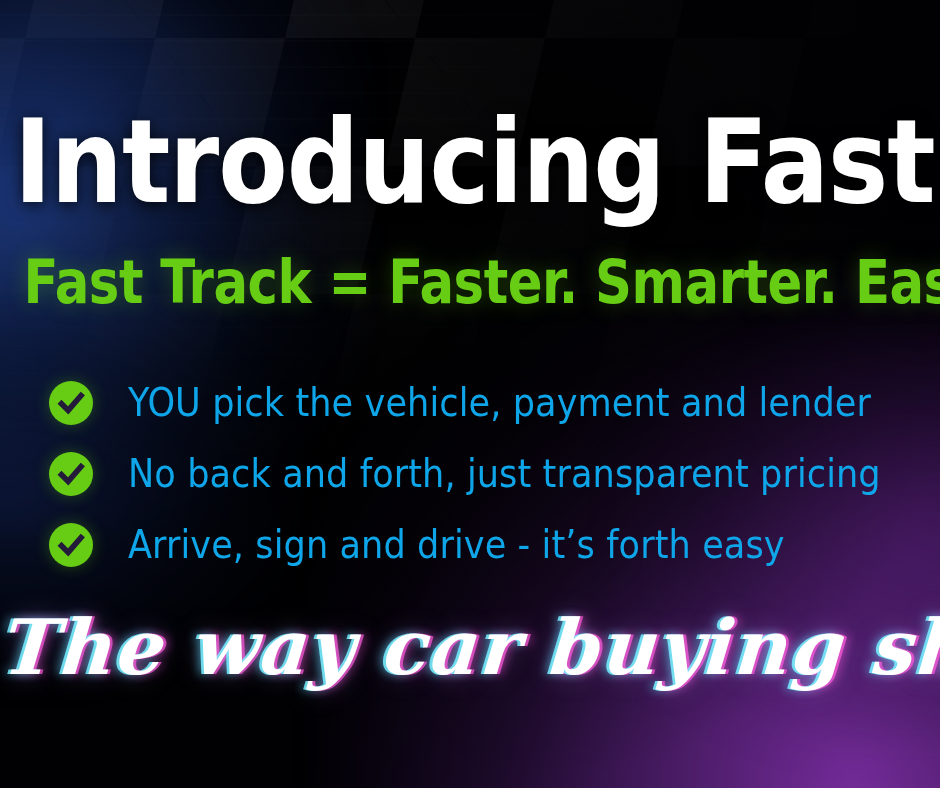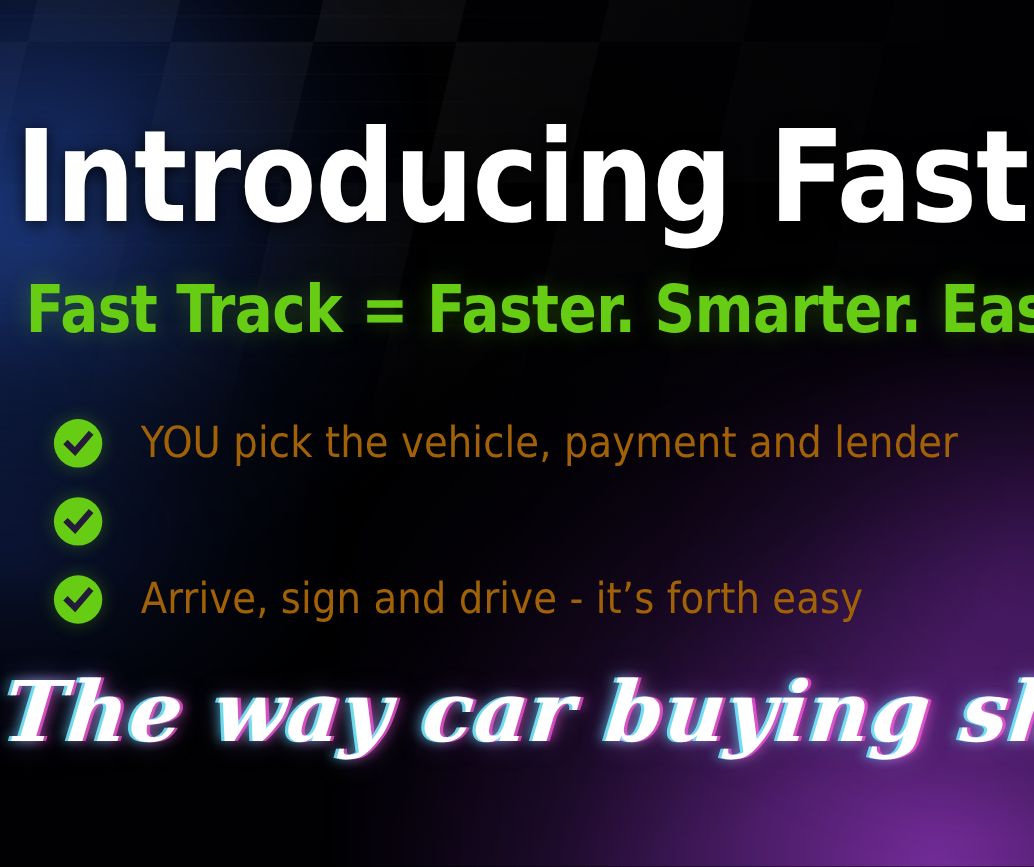--- a/index.html
+++ b/index.html
@@ -208,21 +208,21 @@
   .check-icon svg {
     position: absolute;
     left: 0;
     top: 0;
     width: 44px;
     height: 44px;
     display: block;
   }
   .bullet-text {
     margin-left: 35px;
-    color: #a16207;
+    color: #0ea5e9;
     font-family: "Liberation Sans Narrow", "DejaVu Sans Condensed", "Liberation Sans", sans-serif;
     font-weight: 400;
     font-size: 39px;
     line-height: 44px;
     letter-spacing: 0.1px;
     white-space: nowrap;
   }
 
   
   .tagline {
@@ -284,20 +284,21 @@
         </span>
         <span class="bullet-text">YOU pick the vehicle, payment and lender</span>
       </div>
 
       <div class="bullet-row">
         <span class="check-icon">
           <svg viewBox="0 0 44 44" aria-hidden="true">
             <path d="M12.5 22.8 L19.2 29.4 L32.0 14.6" fill="none" stroke="#241B3A" stroke-width="5.6" stroke-linecap="square" stroke-linejoin="miter"></path>
           </svg>
         </span>
+        <span class="bullet-text">No back and forth, just transparent pricing</span>
       </div>
 
       <div class="bullet-row">
         <span class="check-icon">
           <svg viewBox="0 0 44 44" aria-hidden="true">
             <path d="M12.5 22.8 L19.2 29.4 L32.0 14.6" fill="none" stroke="#241B3A" stroke-width="5.6" stroke-linecap="square" stroke-linejoin="miter"></path>
           </svg>
         </span>
         <span class="bullet-text">Arrive, sign and drive - it’s forth easy</span>
       </div>

